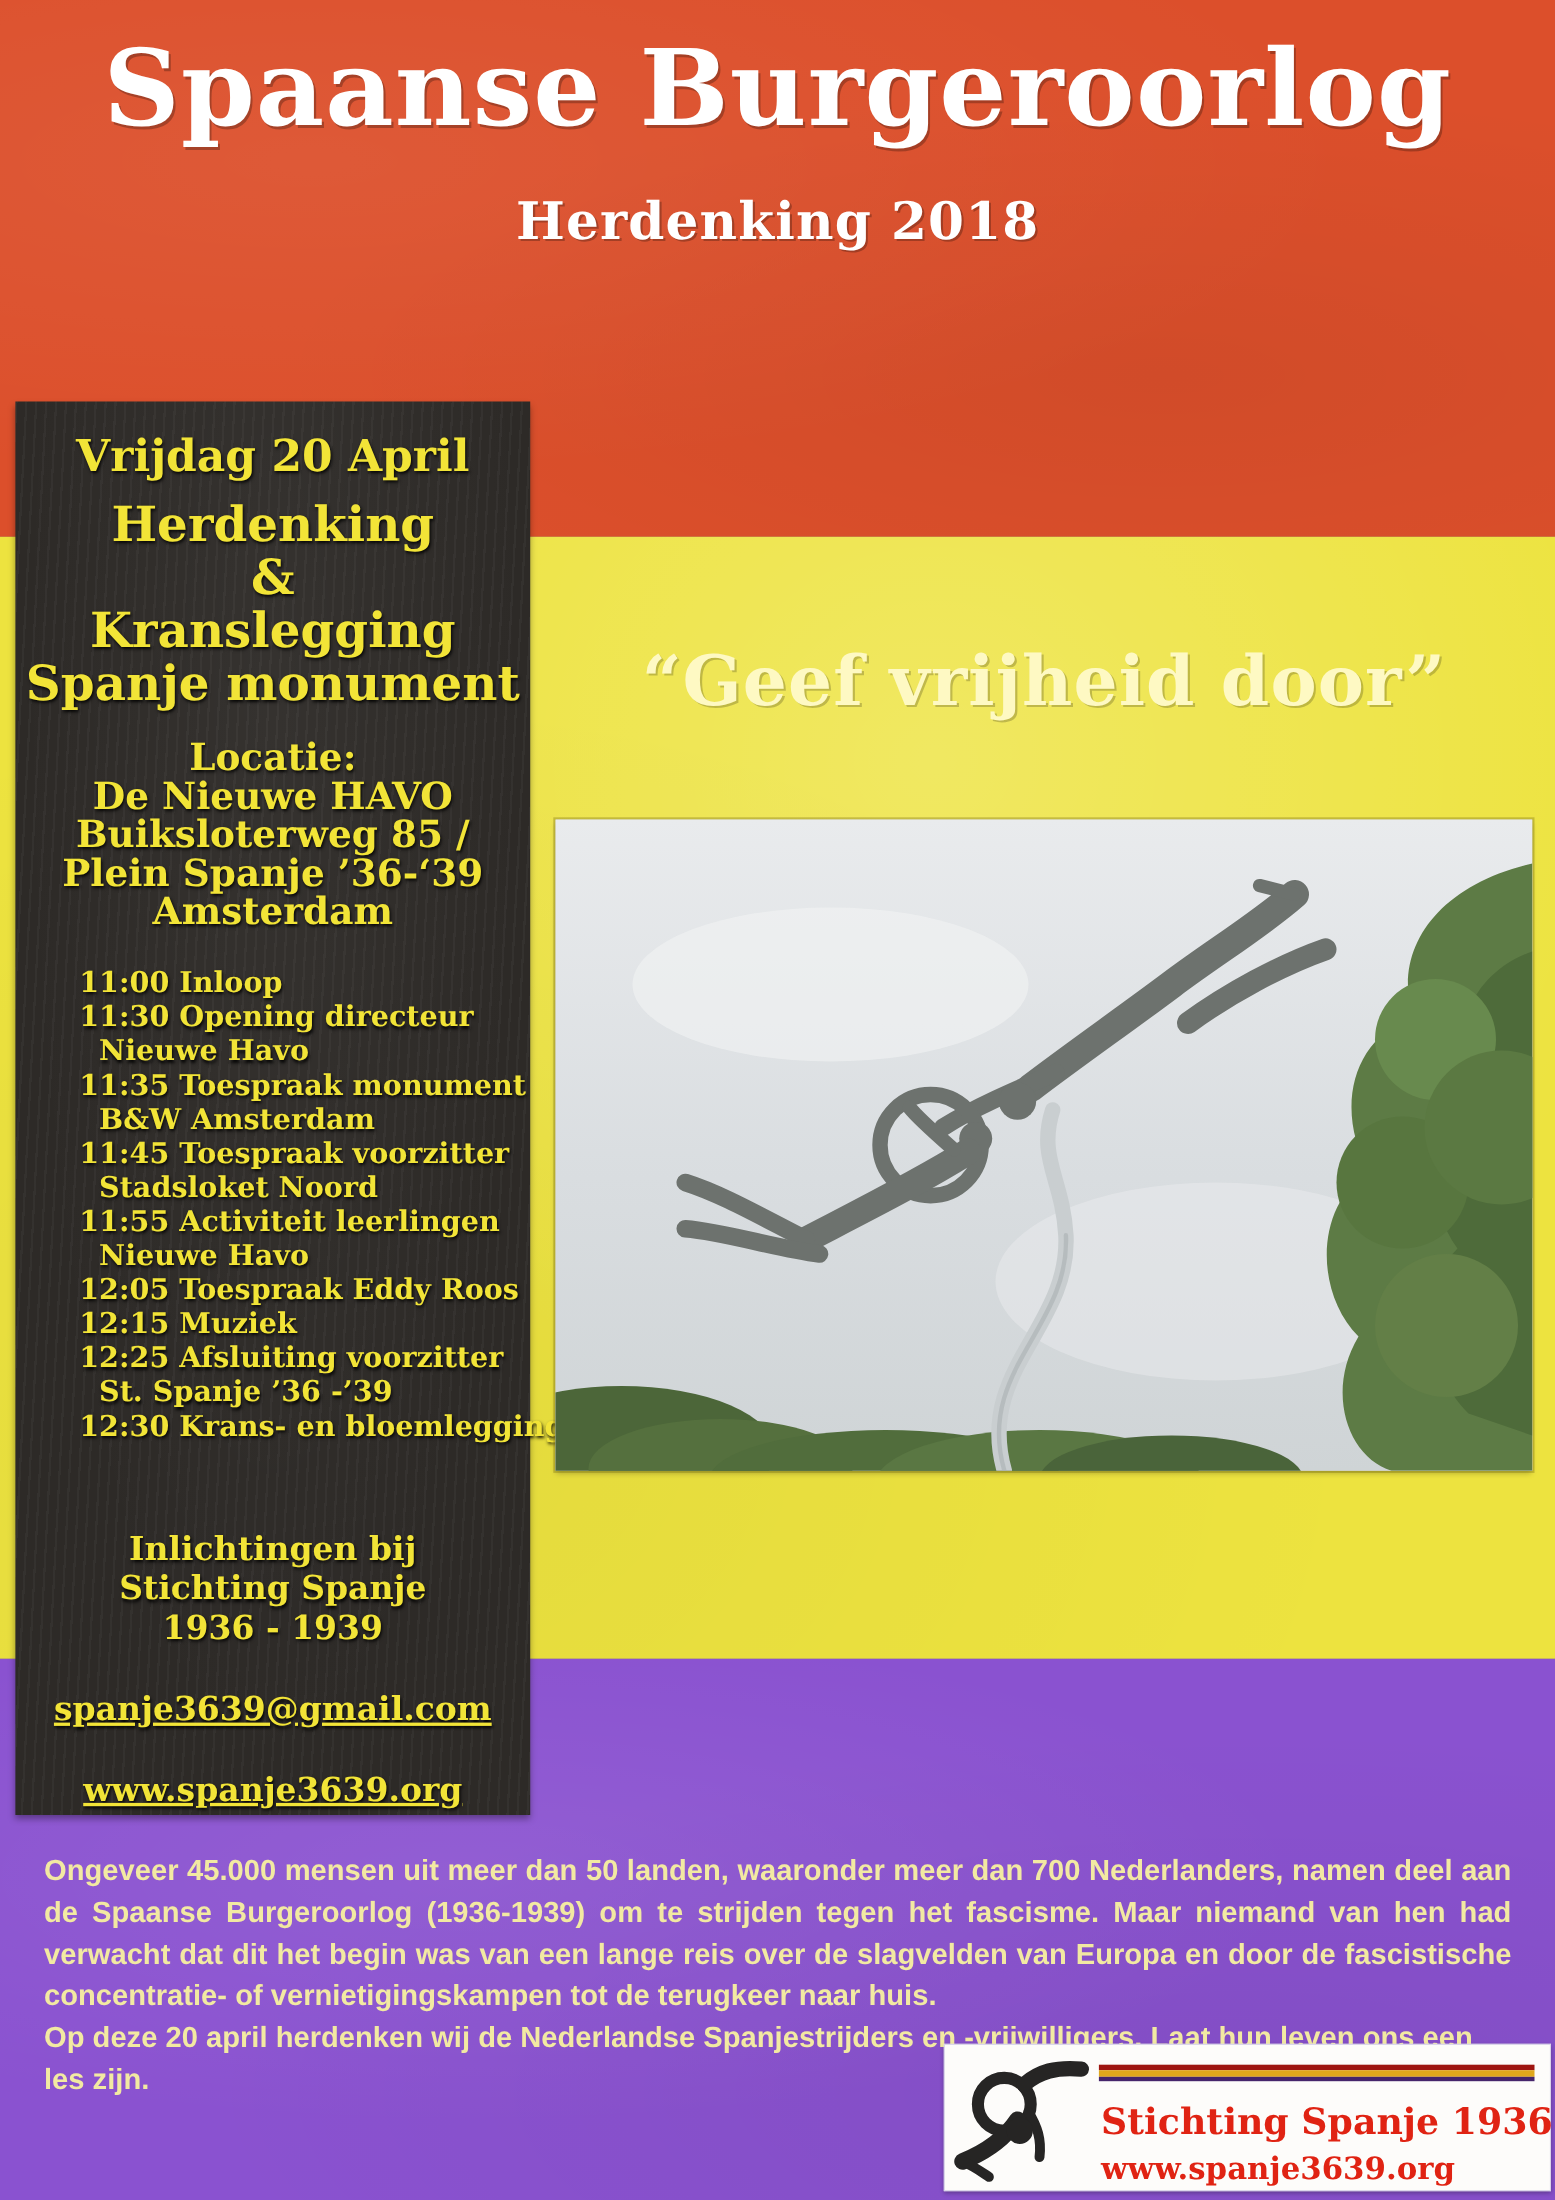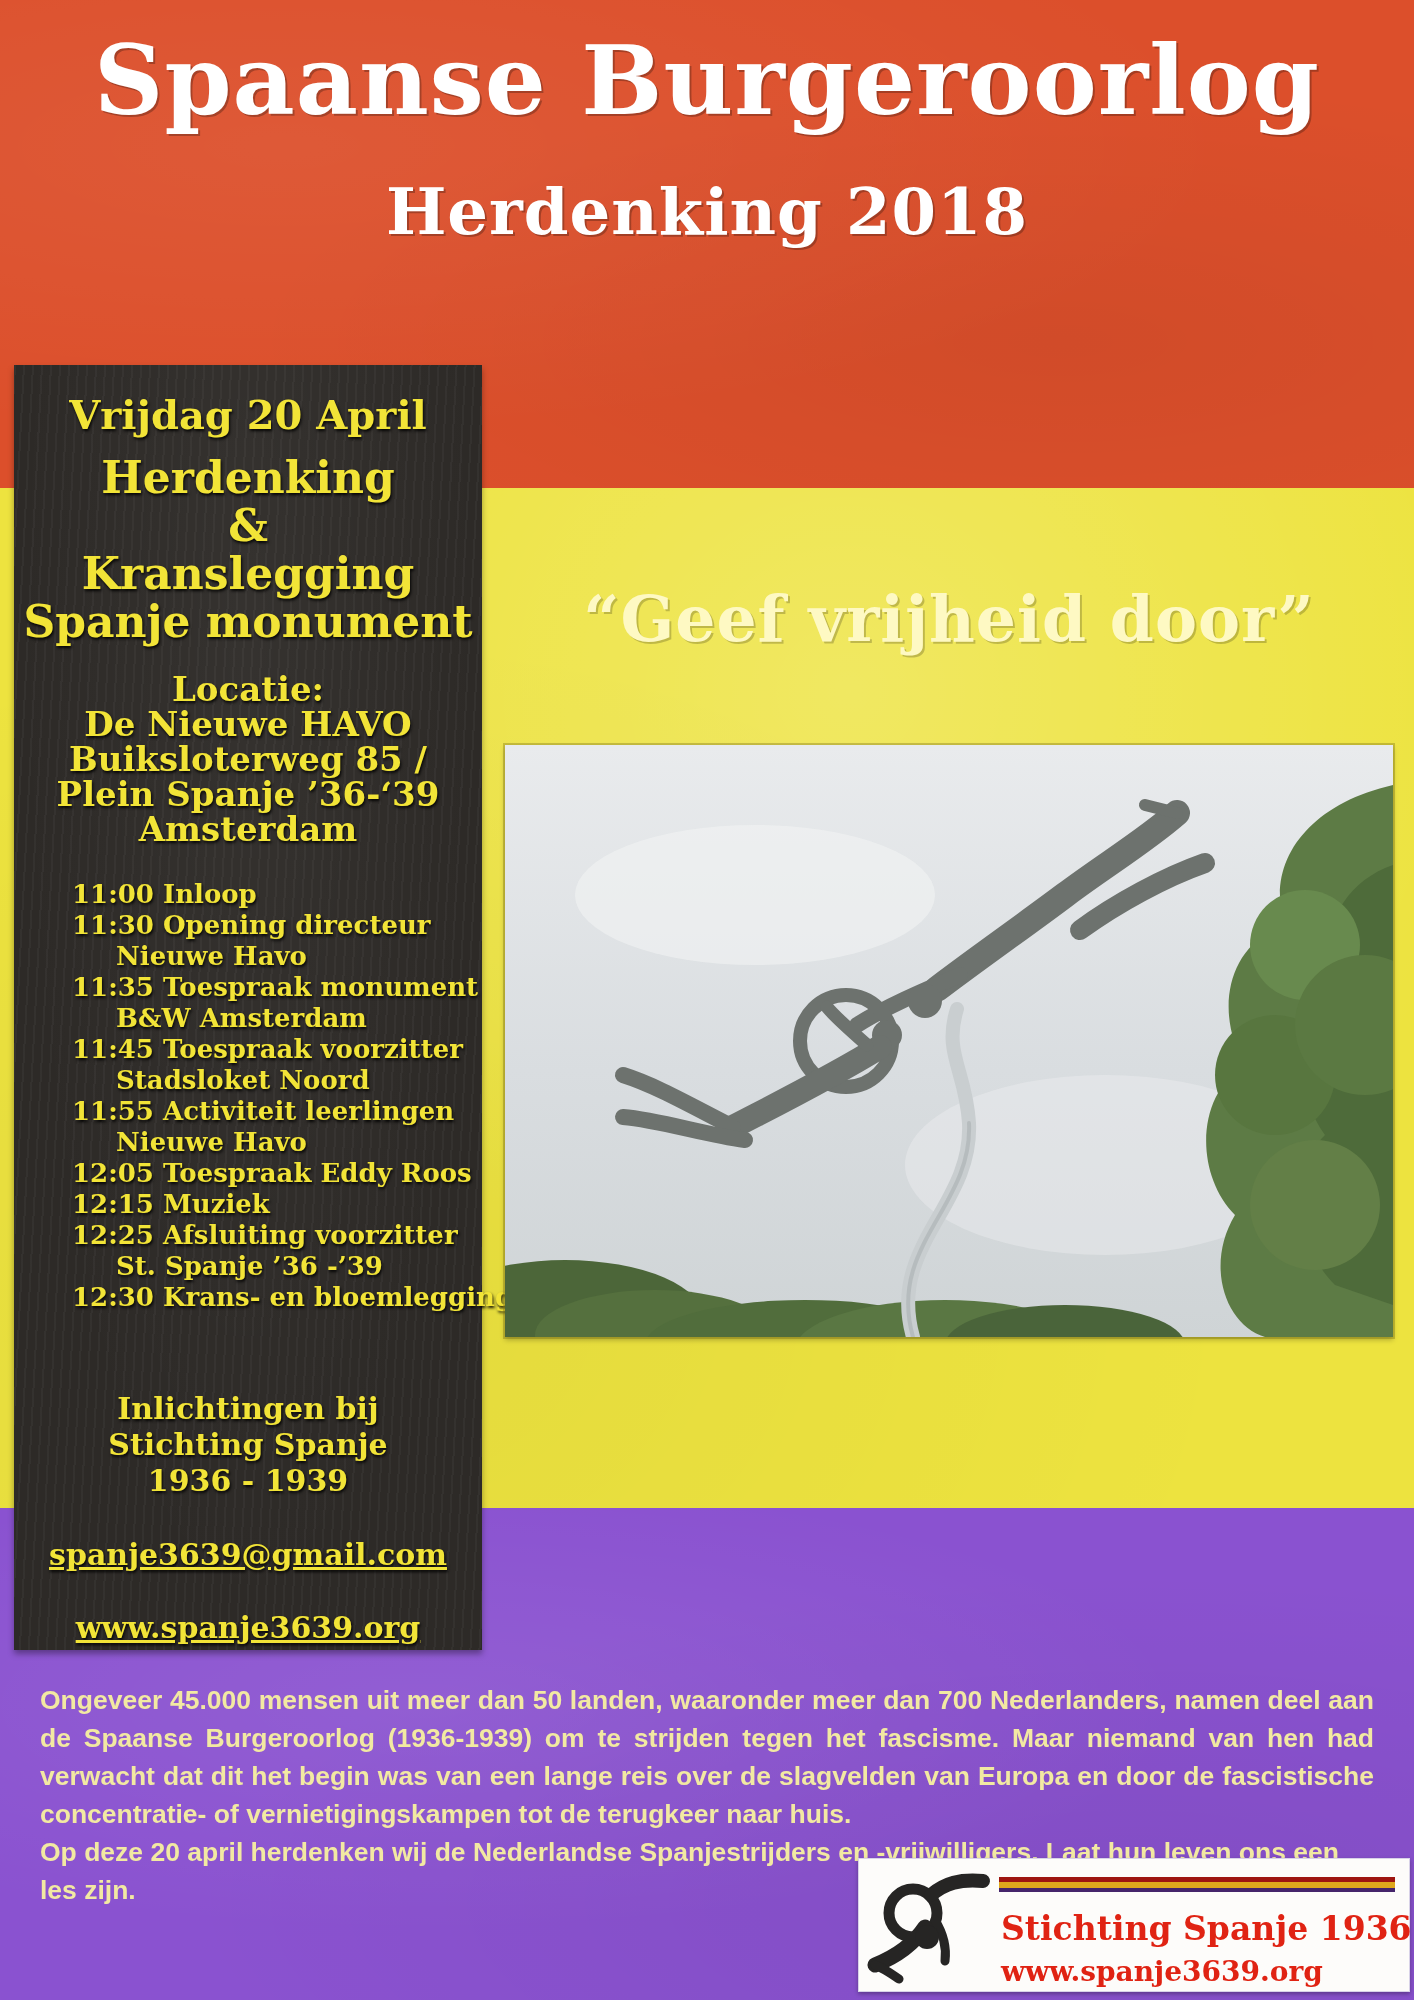--- a/index.html
+++ b/index.html
@@ -15,21 +15,21 @@
   .band-yellow{top:488px;height:1020px;background:#ede33f;
     background-image:radial-gradient(ellipse at 60% 20%, rgba(255,255,255,.18), transparent 55%),
                      radial-gradient(ellipse at 25% 80%, rgba(0,0,0,.04), transparent 60%);}
   .band-purple{top:1508px;height:492px;background:#8a52d0;
     background-image:radial-gradient(ellipse at 30% 40%, rgba(255,255,255,.07), transparent 55%),
                      radial-gradient(ellipse at 80% 80%, rgba(0,0,0,.06), transparent 60%);}
   
   .header{position:absolute;top:0;left:0;width:100%;text-align:center;color:#ffffff;}
   .title{margin-top:28px;font-size:96px;font-weight:bold;letter-spacing:1px;line-height:1.1;
          text-shadow:2px 2px 0 rgba(0,0,0,.25);}
-  .subtitle{margin-top:40px;font-size:64px;font-weight:bold;letter-spacing:1px;
+  .subtitle{margin-top:40px;font-size:47px;font-weight:bold;letter-spacing:1px;
          text-shadow:2px 2px 0 rgba(0,0,0,.25);}
   
   .quote{position:absolute;left:484px;top:582px;width:930px;text-align:center;
          font-size:63px;font-weight:bold;color:#fef9c3;letter-spacing:1px;
          text-shadow:2px 2px 0 rgba(0,0,0,.2);}
   
   .sidebar{
     position:absolute;left:14px;top:365px;width:468px;height:1285px;
     background:#2d2a27;
     background-image:repeating-linear-gradient(93deg, rgba(255,255,255,.035) 0 2px, transparent 2px 9px),
@@ -37,21 +37,21 @@
     box-shadow:0 4px 6px rgba(0,0,0,.35);
     color:#f2e437;text-align:center;
   }
   .sidebar .yel{text-shadow:1px 2px 3px rgba(0,0,0,.9);}
   .sb-date{margin-top:26px;font-size:40px;font-weight:bold;}
   .sb-event{margin-top:16px;font-size:44px;font-weight:bold;line-height:48px;}
   .sb-loc{margin-top:26px;font-size:34px;font-weight:bold;line-height:35px;}
   .sb-sched{margin-top:32px;text-align:left;font-size:26px;font-weight:bold;line-height:31px;}
   .sched-line{padding-left:58px;white-space:nowrap;}
   .sched-line .t{margin-right:9px;}
-  .sched-cont{padding-left:102px;white-space:nowrap;}
+  .sched-cont{padding-left:76px;white-space:nowrap;}
   .sb-info{margin-top:78px;font-size:30px;font-weight:bold;line-height:36px;}
   .sb-link{display:inline-block;margin-top:38px;font-size:30px;font-weight:bold;
            text-decoration:underline;color:#f2e437;cursor:pointer;}
   
   .photo{position:absolute;left:505px;top:745px;width:888px;height:592px;
          box-shadow:0 0 0 2px rgba(120,110,20,.35), 0 3px 5px rgba(0,0,0,.25);
          background:#dfe2e4;}
   .photo svg{display:block;}
   
   .body-text{position:absolute;left:40px;top:1681px;width:1334px;

